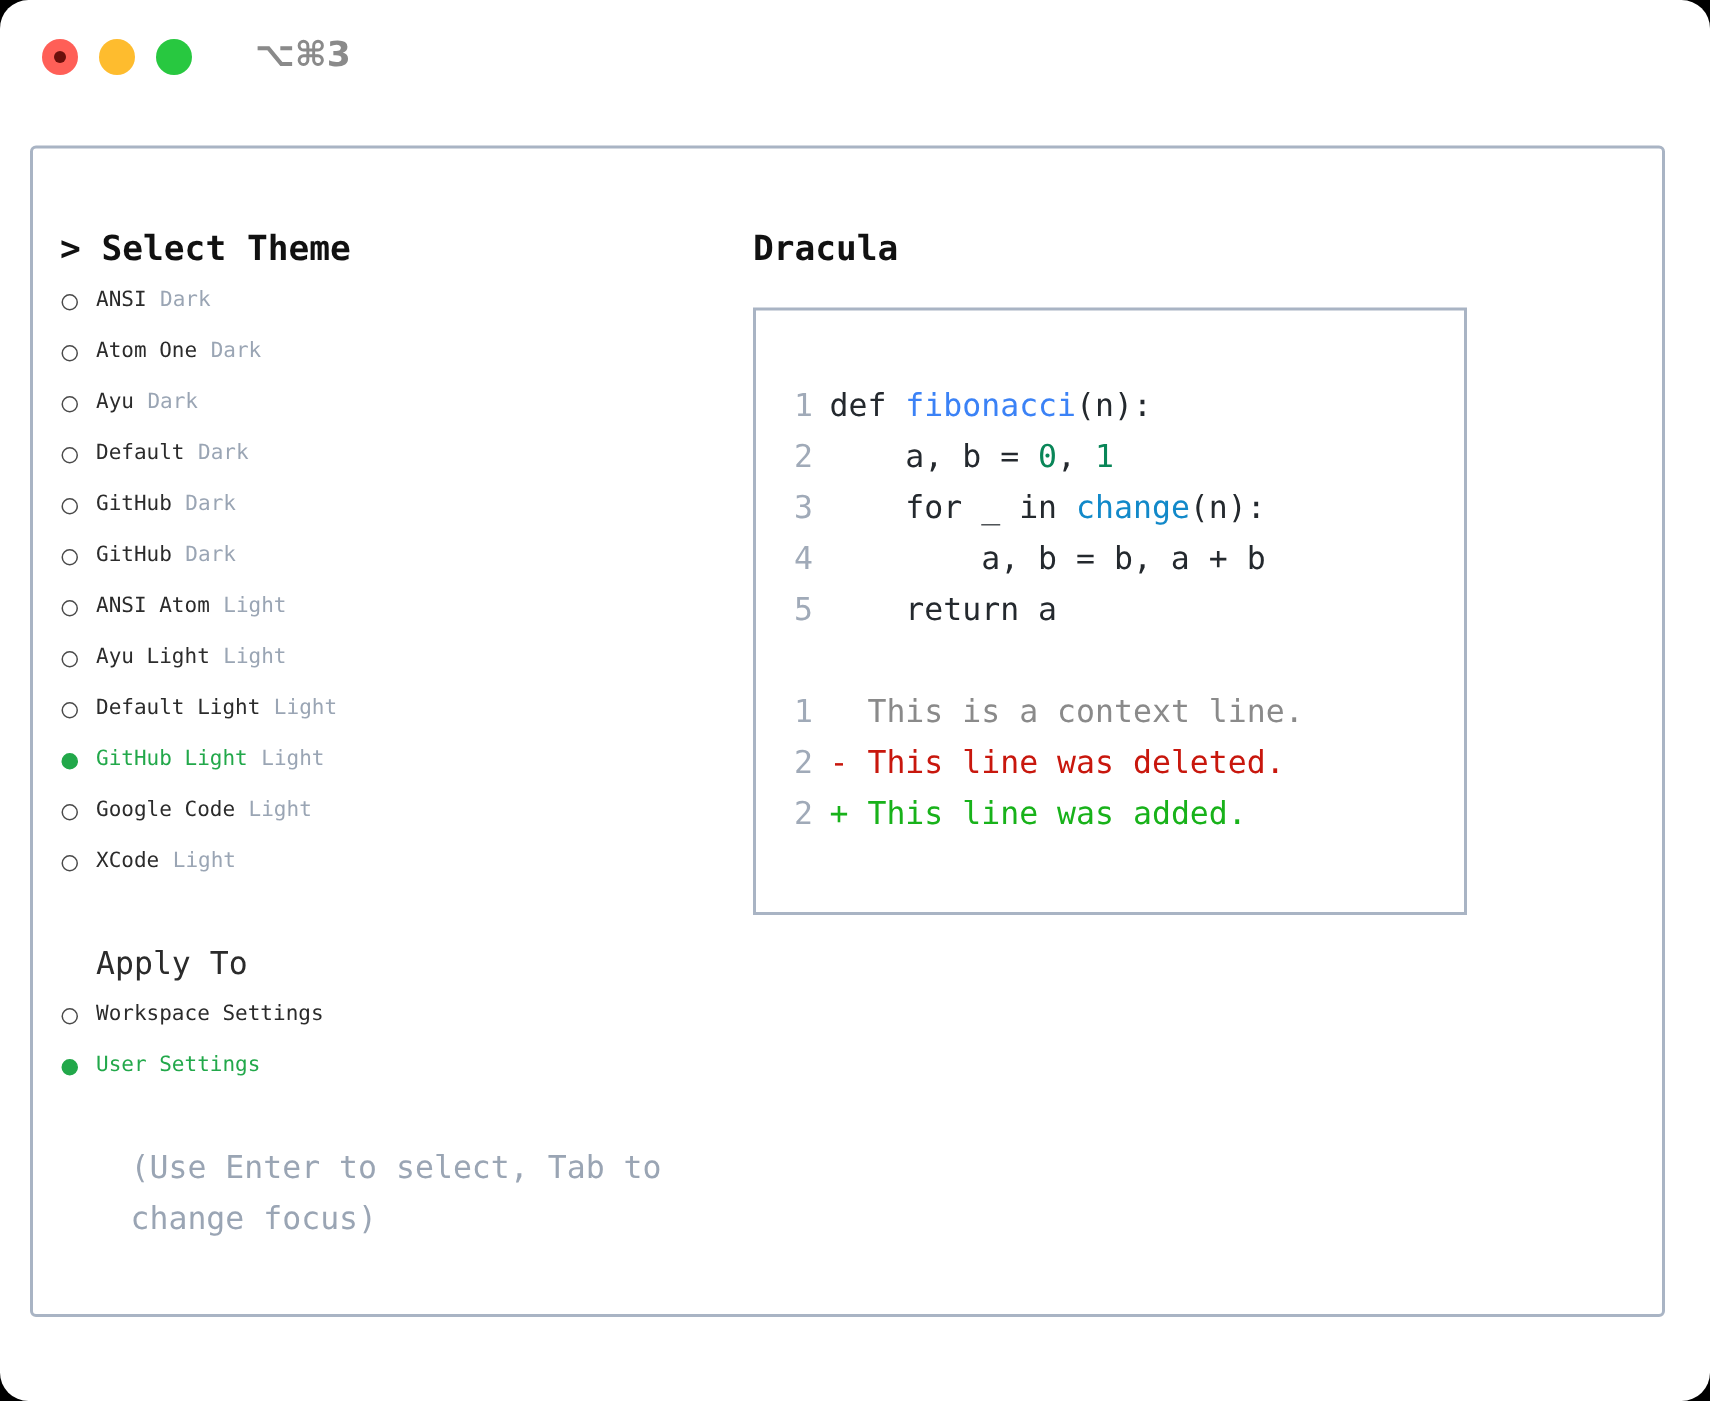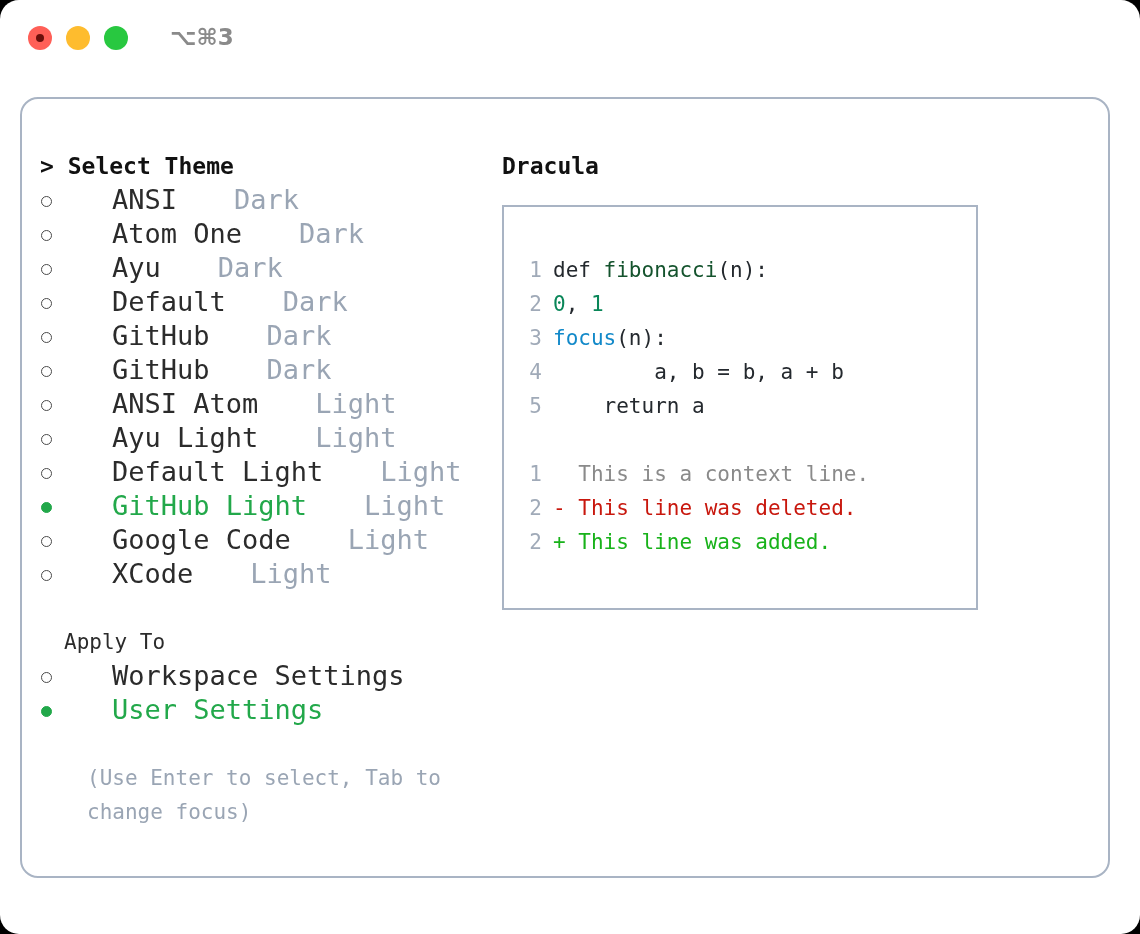--- a/index.html
+++ b/index.html
@@ -71,21 +71,21 @@
   }
 
   
   .panel {
     position: absolute;
     left: 20px;
     top: 97px;
     width: 1090px;
     height: 781px;
     border: 2px solid #A9B4C4;
-    border-radius: 18px;
+    border-radius: 4px;
     box-sizing: border-box;
     background: #ffffff;
   }
 
   .columns {
     position: absolute;
     left: 0; top: 0;
     width: 100%; height: 100%;
   }
 
@@ -103,23 +103,22 @@
     color: #111111;
     line-height: 34px;
     white-space: pre;
   }
 
   .row {
     display: flex;
     align-items: center;
     line-height: 34px;
     height: 34px;
-    font-size: 27px;
-    white-space: pre;
-    gap: 48px;
+    font-size: 14px;
+    white-space: pre;
   }
   .bullet {
     width: 24px;
     flex: 0 0 24px;
     display: inline-block;
     position: relative;
     height: 34px;
   }
   .bullet::before {
     content: "";
@@ -204,21 +203,21 @@
     line-height: 34px;
   }
   .lnum {
     width: 26px;
     flex: 0 0 26px;
     text-align: right;
     color: #A0AAB8;
     margin-right: 11px;
   }
   .ctext { color: #24292E; }
-  .tok-fn   { color: #14532d; }
+  .tok-fn   { color: #3b82f6; }
   .tok-num  { color: #098658; }
   .tok-call { color: #1289C9; }
   .tok-kw   { color: #24292E; }
 
   .gap-line { height: 34px; }
 
   .diff-ctx { color: #8A8A8A; }
   .diff-del { color: #C8170D; }
   .diff-add { color: #18B21A; }
 </style>
@@ -331,28 +330,30 @@
 
             <div class="code-line">
               <span class="lnum">1</span>
               <span class="tok-kw">def </span>
               <span class="tok-fn">fibonacci</span>
               <span class="ctext">(n):</span>
             </div>
 
             <div class="code-line">
               <span class="lnum">2</span>
+              <span class="ctext">    a, b = </span>
               <span class="tok-num">0</span>
               <span class="ctext">, </span>
               <span class="tok-num">1</span>
             </div>
 
             <div class="code-line">
               <span class="lnum">3</span>
-              <span class="tok-call">focus</span>
+              <span class="tok-kw">    for _ in </span>
+              <span class="tok-call">change</span>
               <span class="ctext">(n):</span>
             </div>
 
             <div class="code-line">
               <span class="lnum">4</span>
               <span class="ctext">        a, b = b, a + b</span>
             </div>
 
             <div class="code-line">
               <span class="lnum">5</span>

